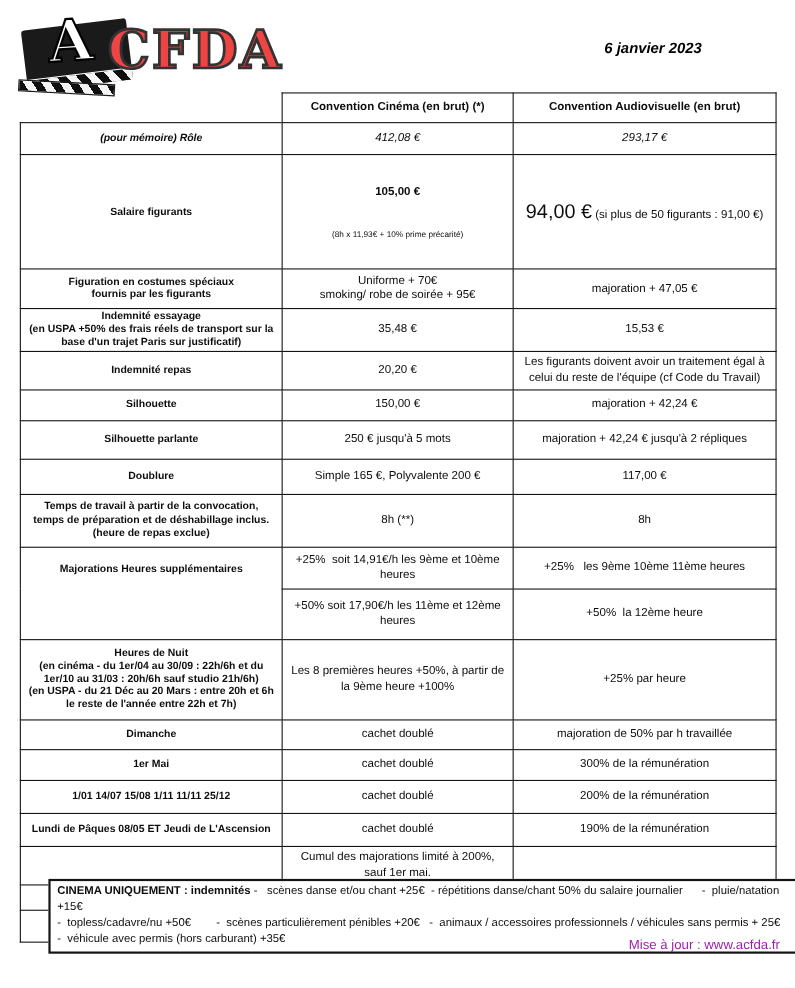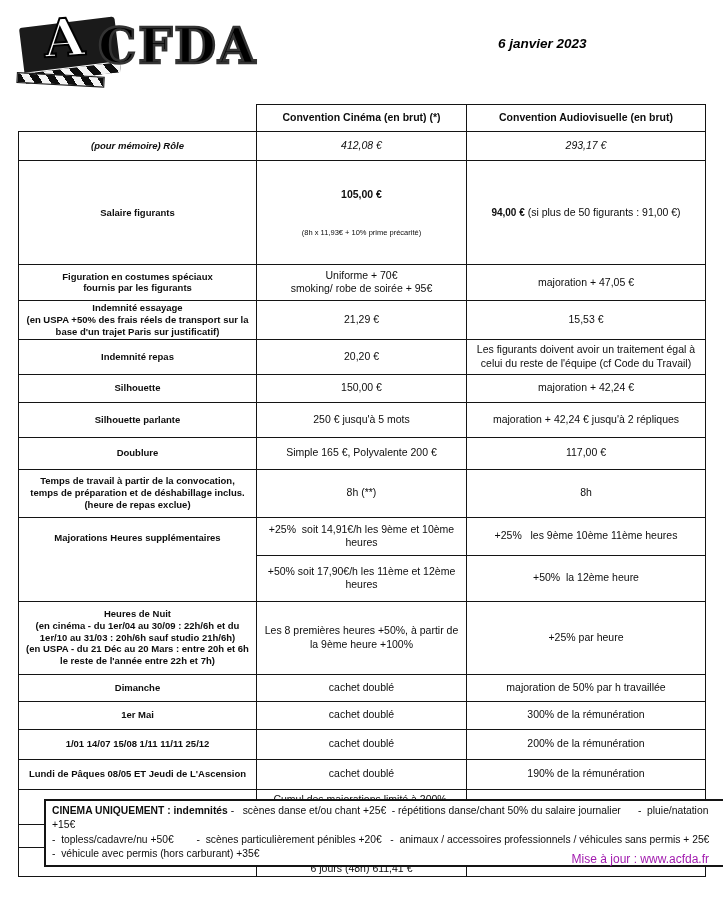--- a/index.html
+++ b/index.html
@@ -31,49 +31,49 @@
   }
   .logo-a {
     position: absolute; left: 28px; top: 2px;
     font-family: "DejaVu Serif", serif; font-weight: bold;
     font-size: 52px; line-height: 1; color: #ffffff;
     -webkit-text-stroke: 2px #000; transform: rotate(-4deg);
   }
   .logo-text {
     position: absolute; left: 82px; top: 12px;
     font-family: "DejaVu Serif", serif; font-weight: bold;
-    font-size: 48px; line-height: 1; color: #000000;
+    font-size: 48px; line-height: 1; color: #ef4444;
     -webkit-text-stroke: 2.5px #333; letter-spacing: 2px;
   }
 
   .date {
-    position: absolute; top: 36px; left: 498px; width: 140px; text-align: left;
+    position: absolute; top: 36px; left: 498px; width: 140px; text-align: right;
     font-size: 13.5px; font-weight: bold; font-style: italic; color: #000;
   }
 
   
   table.rates {
     position: absolute; left: 18px; top: 84px;
-    width: 687px; border-collapse: collapse; table-layout: fixed; margin-top: 20px;
+    width: 687px; border-collapse: collapse; table-layout: fixed;
   }
   .rates td, .rates th {
     border: 1px solid #141414;
     text-align: center; vertical-align: middle;
     padding: 1px 6px;
     font-size: 10.5px; line-height: 1.25;
     white-space: pre-wrap;
     overflow: hidden;
   }
   .rates th { font-weight: bold; }
   .rates td.lbl { font-weight: bold; font-size: 9.5px; }
   .rates td.nob { border: none; }
   .it { font-style: italic; }
   .b { font-weight: bold; }
   .small-sub { font-size: 7.5px; font-weight: normal; line-height: 1.2; }
-  .big { font-weight: bold; font-size: 10px; }
+  .big { font-weight: normal; font-size: 18px; }
   td.vtop { vertical-align: top; padding-top: 14px; }
 
   
   .footer-box {
     position: absolute; left: 14px; top: 799px; width: 695px;
     border: 2px solid #141414; background: #fff;
     padding: 3px 6px; font-size: 10.3px; line-height: 1.4;
     white-space: pre-wrap;
     margin-left: 30px;
   }
@@ -131,21 +131,21 @@
       <td class="lbl">Figuration en costumes spéciaux
 fournis par les figurants</td>
       <td>Uniforme + 70€
 smoking/ robe de soirée + 95€</td>
       <td>majoration + 47,05 €</td>
     </tr>
 
     <tr style="height:38px">
       <td class="lbl">Indemnité essayage
 (en USPA +50% des frais réels de transport sur la base d'un trajet Paris sur justificatif)</td>
-      <td>21,29 €</td>
+      <td>35,48 €</td>
       <td>15,53 €</td>
     </tr>
 
     <tr style="height:35px">
       <td class="lbl">Indemnité repas</td>
       <td>20,20 €</td>
       <td>Les figurants doivent avoir un traitement égal à celui du reste de l'équipe (cf Code du Travail)</td>
     </tr>
 
     <tr style="height:28px">

